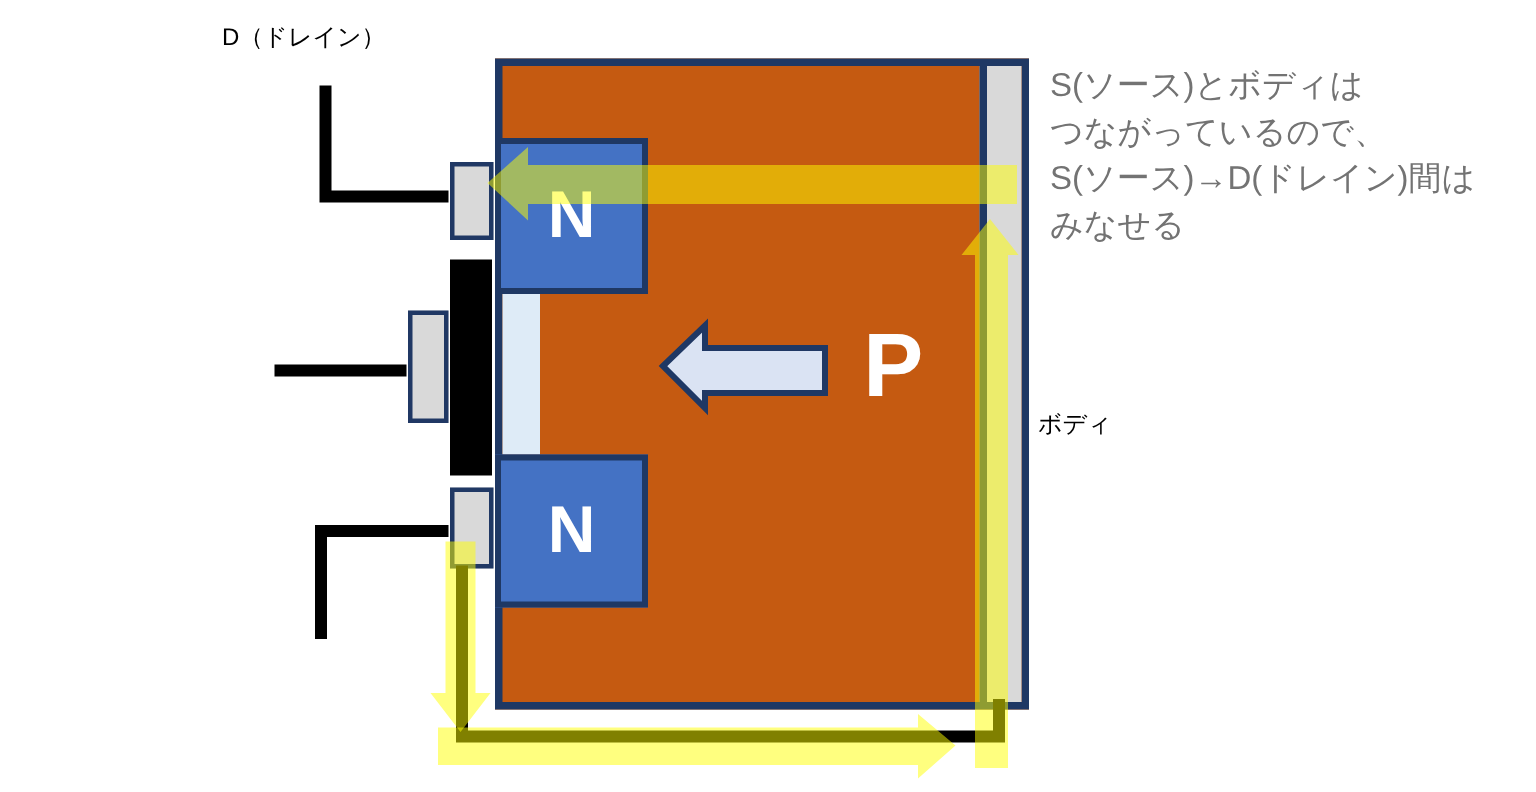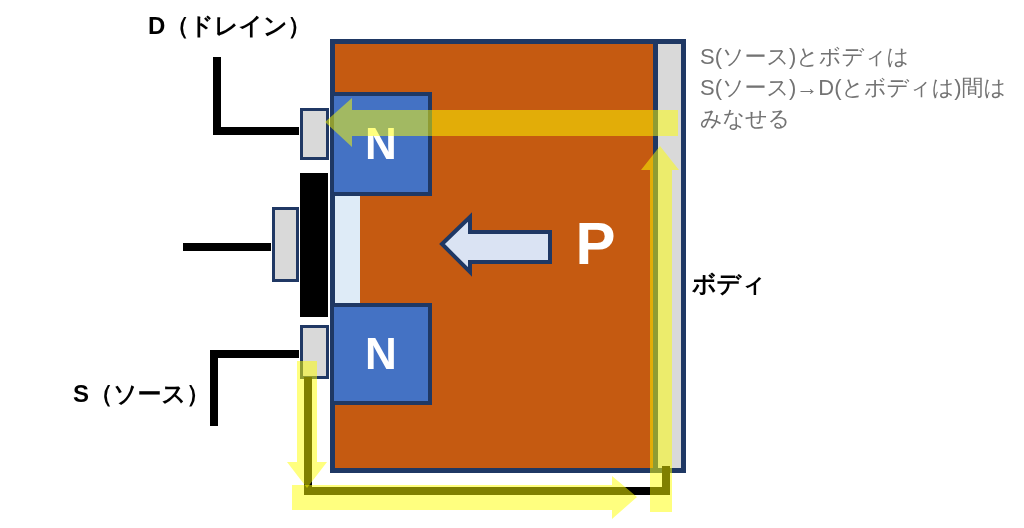--- a/index.html
+++ b/index.html
@@ -35,21 +35,21 @@
   .source-contact{left:300px;top:325px;width:29px;height:54px;}
   .p-letter{
     left:563px;top:213px;width:65px;height:62px;z-index:5;
     color:#ffffff;font-weight:bold;font-size:60px;line-height:62px;text-align:center;
   }
   
   .wires-svg{left:0;top:0;z-index:4;pointer-events:none;}
   .yellow-svg{left:0;top:0;z-index:7;pointer-events:none;}
   
   .terminal-label{
-    color:#000000;font-weight:bold;font-size:24px;line-height:26px;white-space:nowrap;z-index:8;
+    color:#000000;font-weight:normal;font-size:16px;line-height:26px;white-space:nowrap;z-index:8;
   }
   .drain-label{left:148px;top:13px;}
   .gate-label{left:50px;top:236px;}
   .source-label{left:73px;top:381px;}
   .body-label{left:692px;top:271px;}
   .annotation{
     left:700px;top:41px;width:320px;z-index:8;
     color:#737373;font-size:22px;line-height:31px;white-space:nowrap;
   }
 </style>
@@ -88,22 +88,22 @@
   <svg class="abs yellow-svg" width="1024" height="528" viewBox="0 0 1024 528">
     <g fill="#FFFF00" fill-opacity="0.5">
       <polygon points="297,361 317,361 317,462 327,462 307,488 287,462 297,462"></polygon>
       <polygon points="292,485 612,485 612,476 637,497 612,519 612,510 292,510"></polygon>
       <polygon points="660,146 679,170 672,170 672,512 650,512 650,170 641,170"></polygon>
       <polygon points="325,122 352,98 352,110 678,110 678,136 352,136 352,147"></polygon>
     </g>
   </svg>
 
   <div class="abs terminal-label drain-label">D（ドレイン）</div>
-  <div class="abs terminal-label source-label">S（ソース）</div>
   <div class="abs terminal-label body-label">ボディ</div>
 
   <div class="abs annotation">
     <div>S(ソース)とボディは</div>
-    <div>S(ソース)→D(とボディは)間は</div>
+    <div>つながっているので、</div>
+    <div>S(ソース)→D(ドレイン)間は</div>
     <div>みなせる</div>
   </div>
 
 </div>
 
 </body></html>

